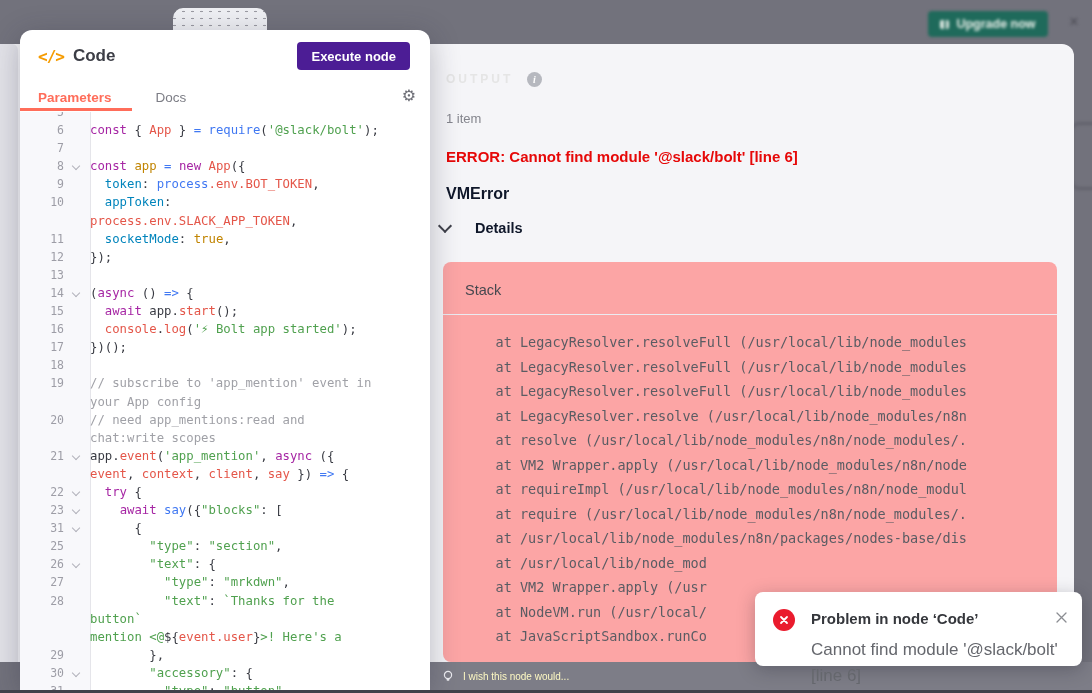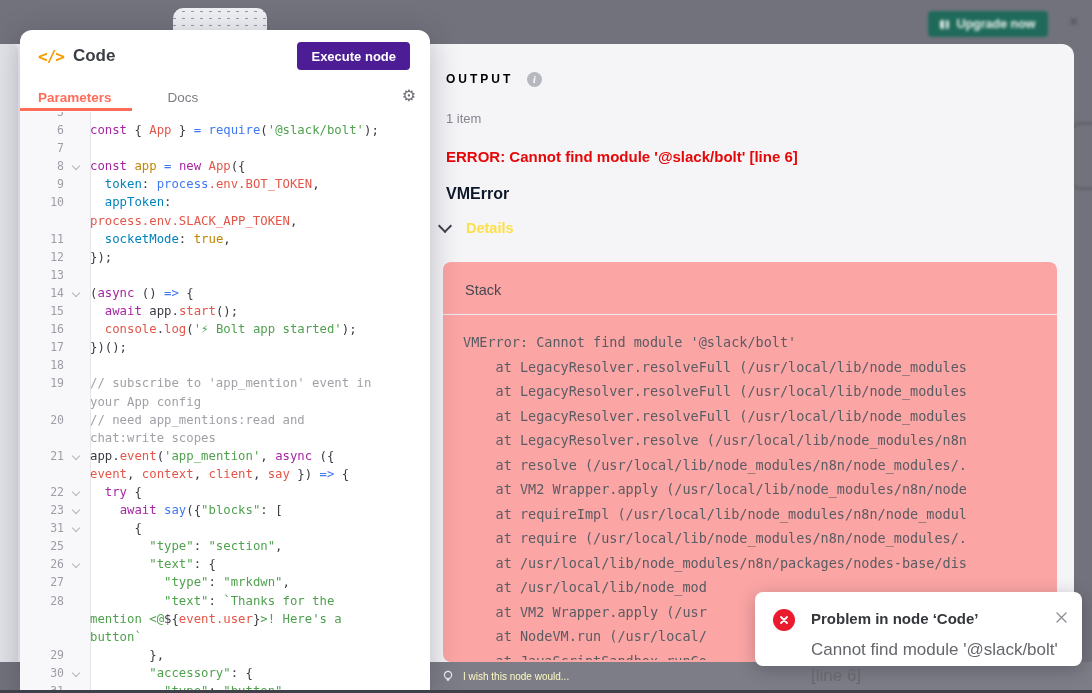--- a/index.html
+++ b/index.html
@@ -22,27 +22,27 @@
   .gift::after{content:"";position:absolute;left:3.5px;top:-2px;width:2px;height:13px;background:#1f6a5b;}
   .bg-close{left:1064px;top:12px;width:20px;height:20px;color:#4c4c55;font-size:16px;
     display:flex;align-items:center;justify-content:center;}
   .bg-edge-el{left:1070px;top:122px;width:30px;height:62px;border:3px solid #62626c;border-radius:9px;}
 
   
   .modal{left:0;top:44px;width:1074px;height:618px;background:#f5f5f8;border-top-right-radius:12px;}
   .left-strip{left:0;top:0;width:18px;height:100%;background:#e3e3e9;border-top-right-radius:6px;}
 
   
-  .out-label{left:446px;top:72px;font-size:12px;font-weight:700;letter-spacing:3px;color:#000000;}
+  .out-label{left:446px;top:72px;font-size:12px;font-weight:700;letter-spacing:3px;color:#e5e5e5;}
   .info-icon{left:527px;top:72px;width:15px;height:15px;border-radius:50%;background:#b6b8bf;color:#fff;
     font-size:10px;font-weight:700;display:flex;align-items:center;justify-content:center;font-family:"Liberation Serif",serif;font-style:italic;}
   .item-count{left:446px;top:111px;font-size:13px;color:#84858d;}
   .error-line{left:446px;top:148px;font-size:15px;font-weight:700;color:#e60808;}
   .error-type{left:446px;top:185px;font-size:16px;color:#0f172a;font-weight:bold;}
-  .details-row{left:440px;top:220px;display:flex;align-items:center;gap:16px;color:#fde047;font-size:14.5px;font-weight:600;cursor:pointer;}
+  .details-row{left:440px;top:220px;display:flex;align-items:center;gap:25px;color:#0f172a;font-size:14.5px;font-weight:600;cursor:pointer;}
   .chev{width:8px;height:8px;border-left:2px solid #3f414a;border-bottom:2px solid #3f414a;transform:rotate(-45deg);margin-top:-4px;}
 
   
   .stack-card{left:443px;top:262px;width:614px;height:400px;background:#fca5a5;border-radius:8px;overflow:hidden;}
   .stack-title{padding:20px 0 16px 22px;font-size:14.5px;color:#46484f;border-bottom:1px solid #ebebf1;}
   .stack-body{padding:15px 0 0 20px;overflow:hidden;height:330px;}
   .sline{font-family:"DejaVu Sans Mono",monospace;font-size:13.5px;color:#5a5c63;
     white-space:pre;height:24.5px;line-height:24.5px;overflow:hidden;}
 
   
@@ -61,21 +61,21 @@
   .code-panel{left:20px;top:30px;width:410px;height:660px;background:#ffffff;border-radius:12px 12px 0 0;
     box-shadow:0 6px 30px rgba(40,40,60,.30);}
   .panel-header{position:absolute;left:0;top:0;right:0;height:52px;display:flex;align-items:center;padding:0 20px 0 18px;box-sizing:border-box;}
   .code-icon{color:#f59b00;font-weight:700;font-size:16px;letter-spacing:-1px;margin-right:9px;font-family:"DejaVu Sans Mono",monospace;}
   .panel-title{font-size:17px;font-weight:600;color:#3c3e46;flex:1;}
   .exec-btn{background:#4c1d95;color:#fff;border:none;border-radius:4px;font-size:13px;font-weight:600;
     height:28px;padding:0 14px;cursor:pointer;}
   .tabs-row{position:absolute;left:0;top:52px;right:0;height:30px;display:flex;align-items:center;padding-left:18px;}
   .tab{font-size:13.5px;font-weight:600;cursor:pointer;}
   .tab-params{color:#ff6d5a;}
-  .tab-docs{color:#7c7d85;margin-left:56px;font-weight:400;}
+  .tab-docs{color:#7c7d85;margin-left:44px;font-weight:400;}
   .gear{position:absolute;right:14px;top:4px;color:#6e6f77;font-size:16px;cursor:pointer;}
   .tab-underline{position:absolute;left:0;top:78px;width:112px;height:3px;background:#ff6d5a;}
 
   
   .editor{position:absolute;left:0;top:82px;right:0;bottom:0;overflow:hidden;border-radius:0;}
   .gutter-bg{position:absolute;left:0;top:0;bottom:0;width:70px;background:#f8f8fb;border-right:1px solid #e5e5ea;}
   .code-rows{position:absolute;left:0;top:-9px;right:0;}
   .crow{display:flex;height:18.1px;line-height:18.1px;font-family:"DejaVu Sans Mono",monospace;font-size:12.3px;}
   .gnum{width:44px;flex:0 0 44px;text-align:right;color:#9d9da6;font-size:11.5px;}
   .gfold{width:26px;flex:0 0 26px;position:relative;}
@@ -117,21 +117,20 @@
 <div class="abs error-line">ERROR: Cannot find module '@slack/bolt' [line 6]</div>
 <div class="abs error-type">VMError</div>
 <div class="abs details-row">
   <span class="chev"></span>
   <span>Details</span>
 </div>
 
 <div class="abs stack-card">
   <div class="stack-title">Stack</div>
   <div class="stack-body" id="stack-body">
-      <div class="sline">VMError: Cannot find module '@slack/bolt'</div>
       <div class="sline">    at LegacyResolver.resolveFull (/usr/local/lib/node_modules</div>
       <div class="sline">    at LegacyResolver.resolveFull (/usr/local/lib/node_modules</div>
       <div class="sline">    at LegacyResolver.resolveFull (/usr/local/lib/node_modules</div>
       <div class="sline">    at LegacyResolver.resolve (/usr/local/lib/node_modules/n8n</div>
       <div class="sline">    at resolve (/usr/local/lib/node_modules/n8n/node_modules/.</div>
       <div class="sline">    at VM2 Wrapper.apply (/usr/local/lib/node_modules/n8n/node</div>
       <div class="sline">    at requireImpl (/usr/local/lib/node_modules/n8n/node_modul</div>
       <div class="sline">    at require (/usr/local/lib/node_modules/n8n/node_modules/.</div>
       <div class="sline">    at /usr/local/lib/node_modules/n8n/packages/nodes-base/dis</div>
       <div class="sline">    at /usr/local/lib/node_mod</div>
@@ -301,26 +300,26 @@
           <span class="ctext"><span class="tk-d">          </span><span class="tk-s">"type"</span><span class="tk-d">: </span><span class="tk-s">"mrkdwn"</span><span class="tk-d">,</span></span>
         </div>
         <div class="crow">
           <span class="gnum">28</span>
           <span class="gfold"></span>
           <span class="ctext"><span class="tk-d">          </span><span class="tk-s">"text"</span><span class="tk-d">: </span><span class="tk-s">`Thanks for the</span></span>
         </div>
         <div class="crow">
           <span class="gnum"></span>
           <span class="gfold"></span>
+          <span class="ctext"><span class="tk-s">button`</span></span>
+        </div>
+        <div class="crow">
+          <span class="gnum"></span>
+          <span class="gfold"></span>
           <span class="ctext"><span class="tk-s">mention &lt;@</span><span class="tk-d">${</span><span class="tk-r">event.user</span><span class="tk-d">}</span><span class="tk-s">&gt;! Here's a</span></span>
-        </div>
-        <div class="crow">
-          <span class="gnum"></span>
-          <span class="gfold"></span>
-          <span class="ctext"><span class="tk-s">button`</span></span>
         </div>
         <div class="crow">
           <span class="gnum">29</span>
           <span class="gfold"></span>
           <span class="ctext"><span class="tk-d">        },</span></span>
         </div>
         <div class="crow">
           <span class="gnum">30</span>
           <span class="gfold has-f"></span>
           <span class="ctext"><span class="tk-d">        </span><span class="tk-s">"accessory"</span><span class="tk-d">: {</span></span>

